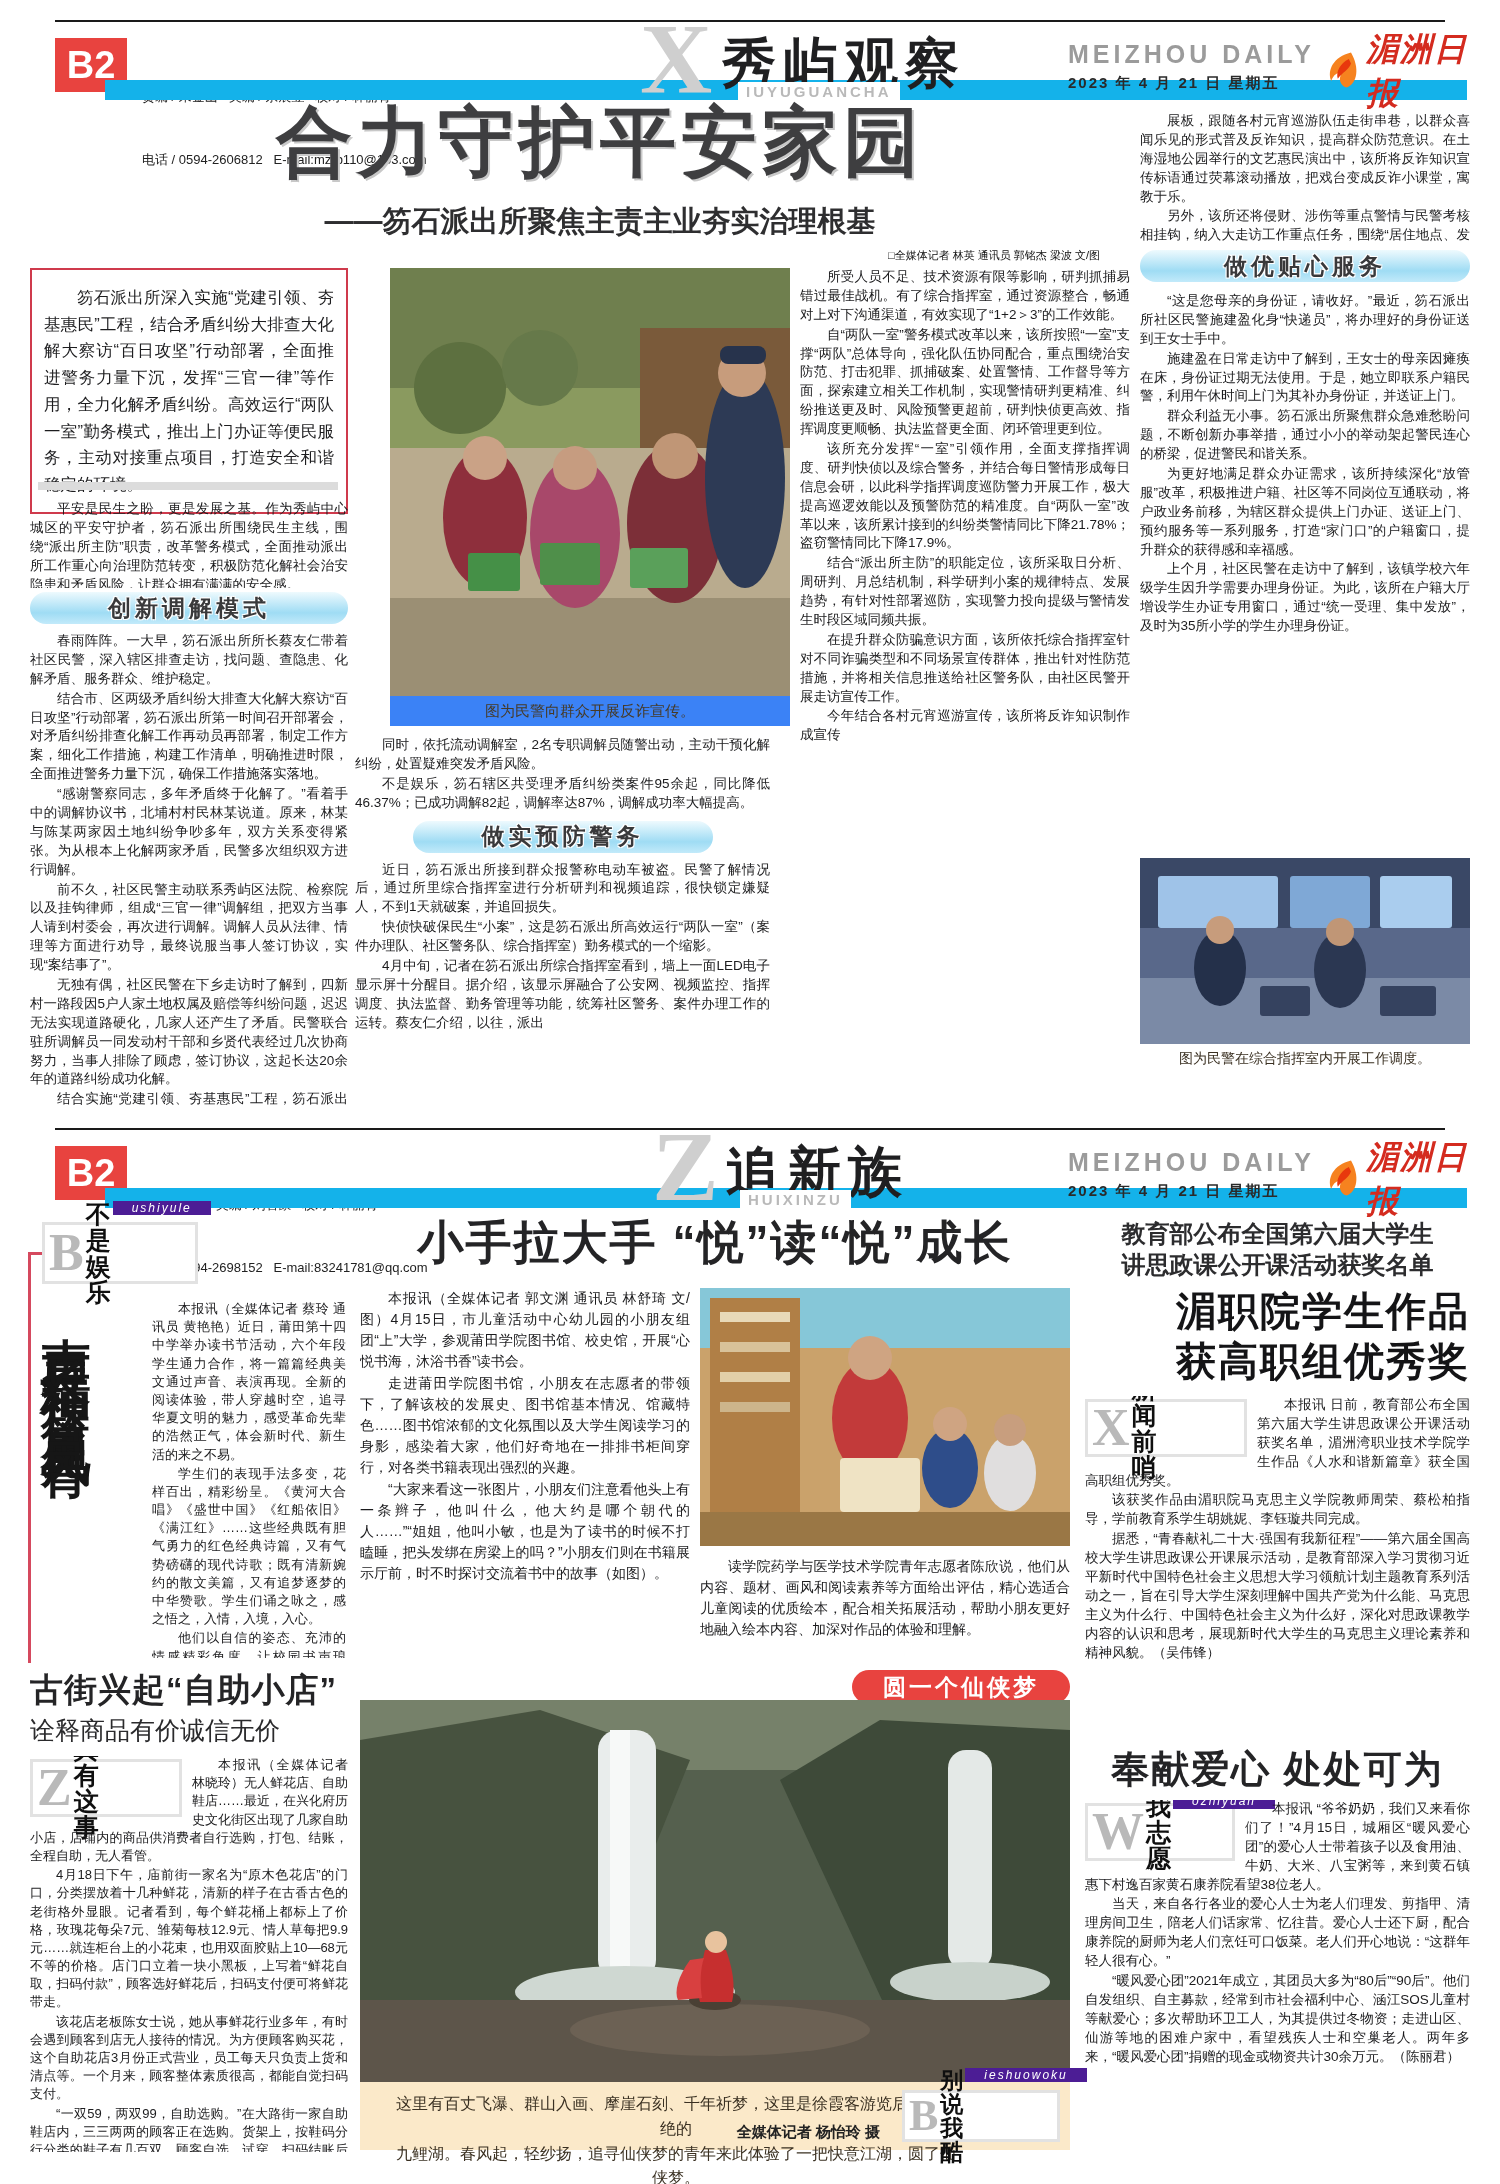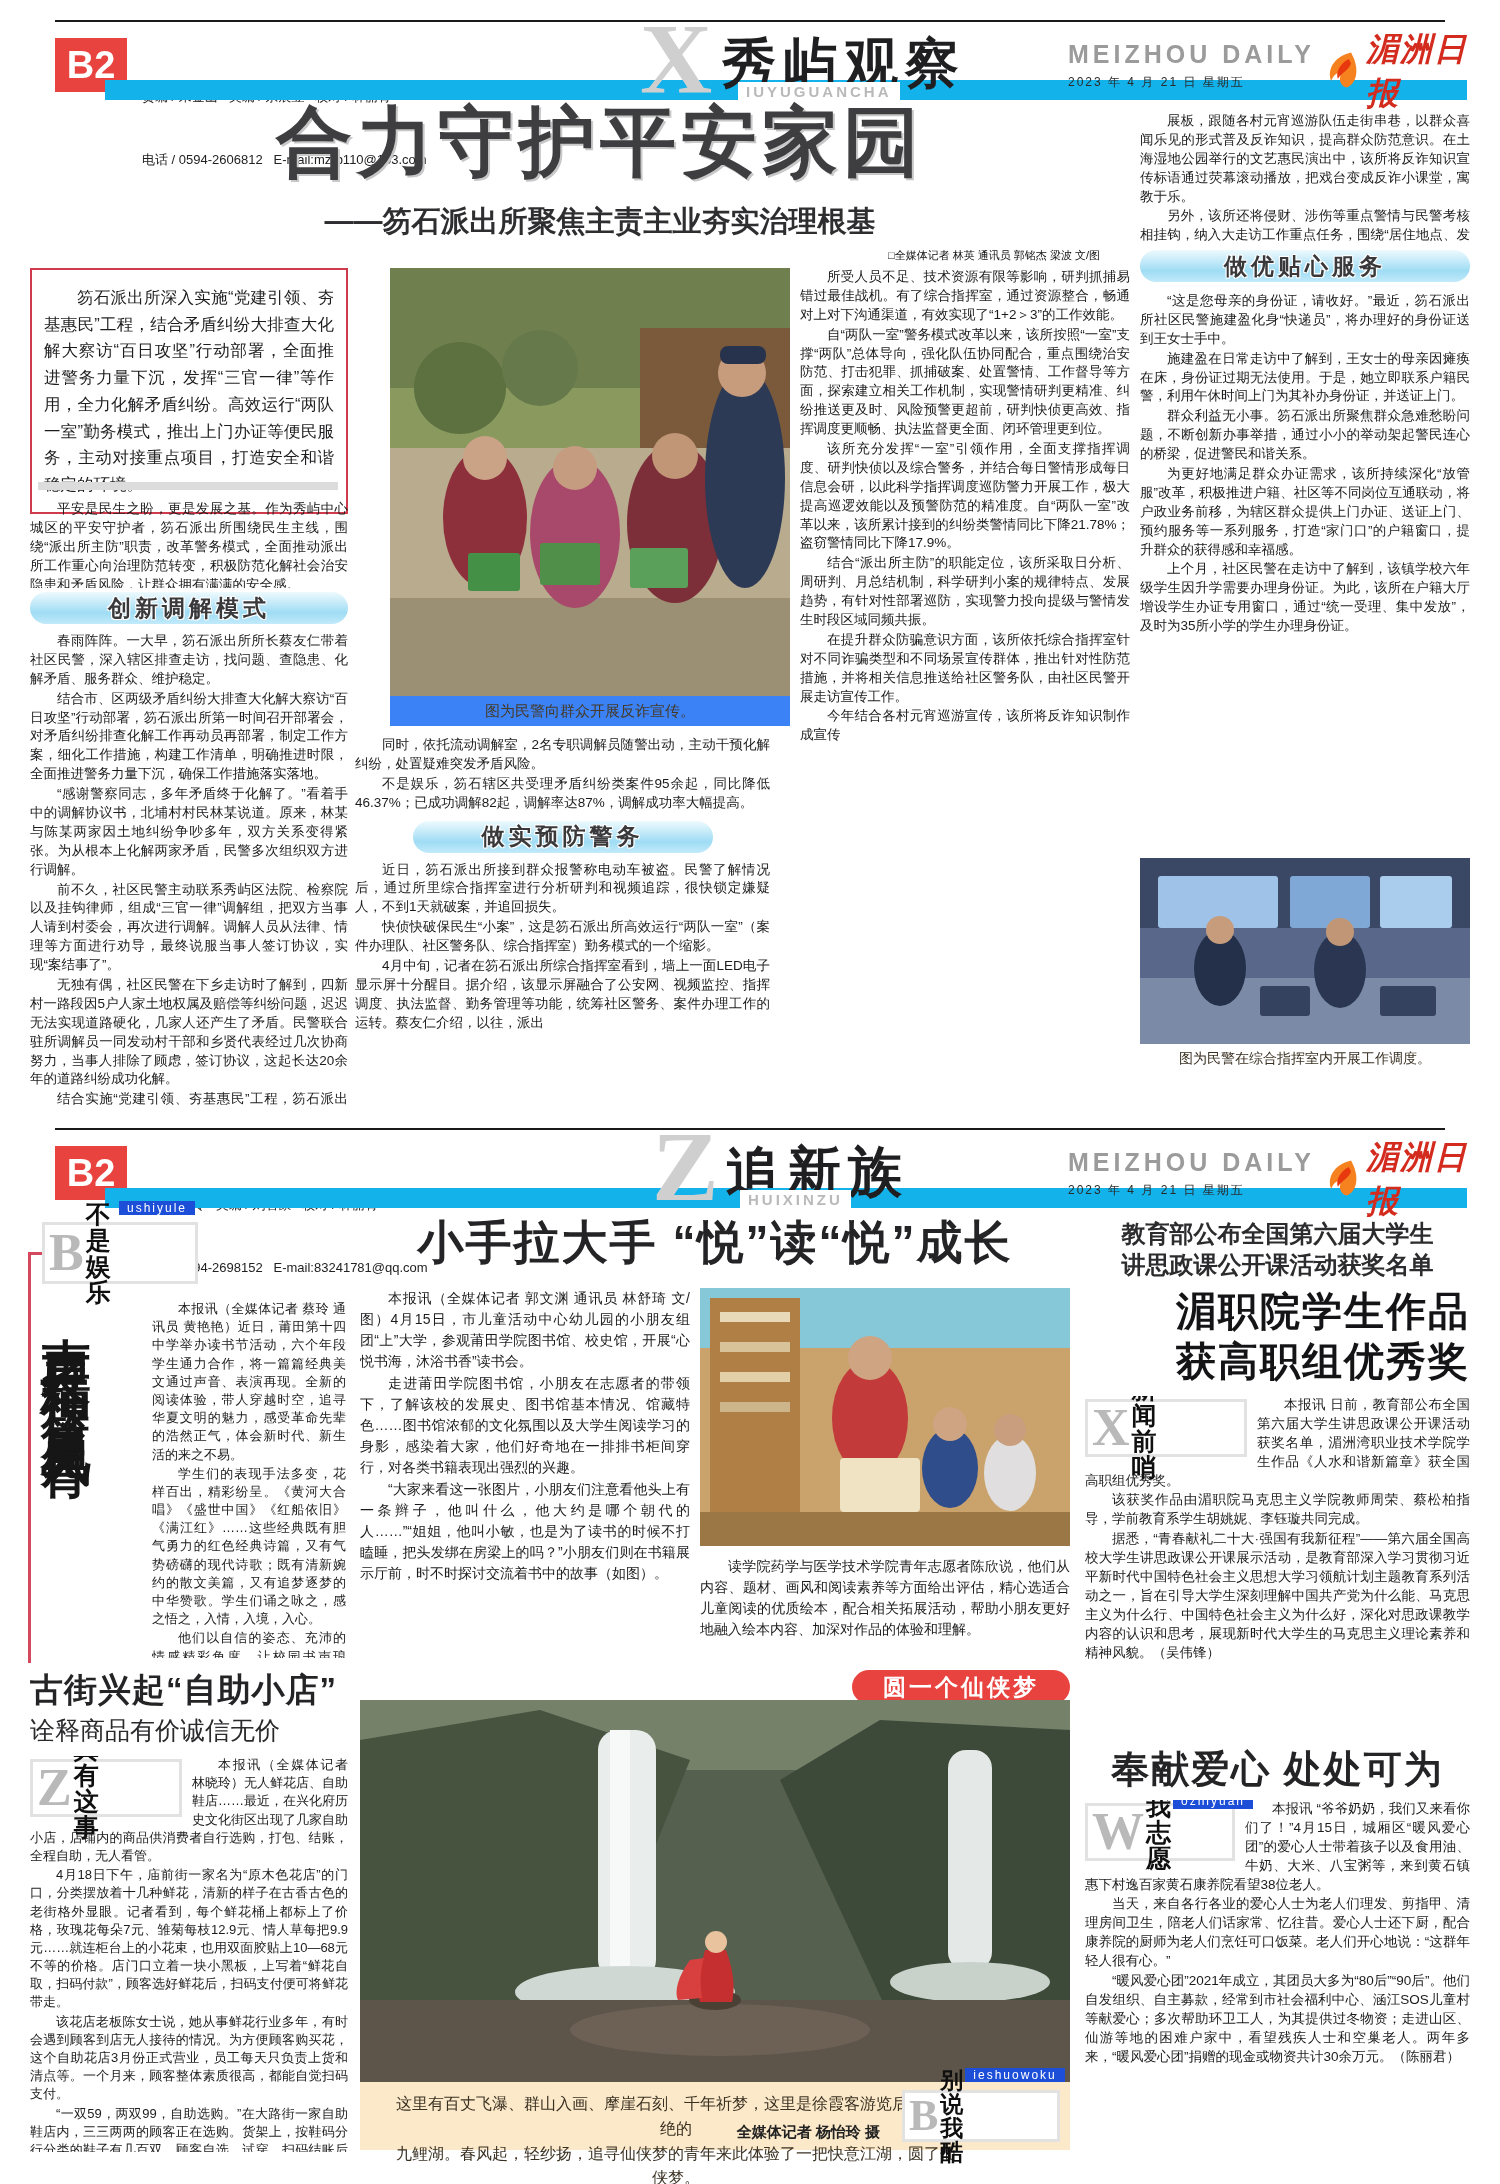--- a/index.html
+++ b/index.html
@@ -8,21 +8,21 @@
   .abs{position:absolute;}
   .rule{position:absolute;height:2px;background:#1a1a1a;}
   .pgbox{position:absolute;background:#e8433f;color:#fff;display:flex;align-items:center;justify-content:center;
          font-size:38px;font-weight:bold;width:72px;height:54px;}
   .credits{position:absolute;font-size:13px;color:#222;line-height:21px;white-space:pre;}
   .cyan{position:absolute;background:#14b2ea;height:20px;}
   .mh-letter{position:absolute;font-size:100px;font-weight:bold;color:#cfcfcf;line-height:0.9;font-family:"Liberation Serif",serif;}
   .mh-title{position:absolute;font-size:54px;font-weight:900;color:#1f1f21;letter-spacing:7px;}
   .mh-pinyin{position:absolute;background:#fff;color:#b9b9b9;font-size:15px;font-weight:bold;letter-spacing:3px;padding:1px 8px;z-index:3;}
   .mh-en{position:absolute;font-size:25px;font-weight:bold;color:#9b9b9b;letter-spacing:4px;}
-  .mh-date{position:absolute;font-size:12px;font-weight:normal;color:#2a2a2a;letter-spacing:2px;}
+  .mh-date{position:absolute;font-size:15px;font-weight:bold;color:#2a2a2a;letter-spacing:2px;}
   .logo{position:absolute;display:flex;align-items:center;gap:4px;}
   .logo-cn{font-family:"Liberation Serif",serif;font-style:italic;font-weight:bold;font-size:32px;color:#d42b1f;letter-spacing:2px;}
   .headline1{position:absolute;text-align:center;font-size:76px;font-weight:900;color:#3e3e40;letter-spacing:5px;
              text-shadow:2px 2px 0 #c8c8c8;}
   .subhead1{position:absolute;text-align:center;font-size:29px;font-weight:bold;color:#2e2e30;}
   .byline1{position:absolute;text-align:right;font-size:11px;color:#111;}
   .introbox{position:absolute;border:2px solid #cf3a4c;padding:14px 12px;font-size:16.5px;line-height:1.62;
             color:#1d1d1f;text-align:justify;}
   .introbox .ind{text-indent:2em;margin:0;}
   .graybar{position:absolute;background:#dcdcdc;height:8px;}
@@ -34,21 +34,21 @@
         letter-spacing:4px;text-shadow:1px 1px 0 #fff,-1px -1px 0 #fff,1px -1px 0 #fff,-1px 1px 0 #fff;}
   .band.inline{width:300px;margin:8px auto 8px auto;}
   .caption{background:#3b82f6;display:flex;align-items:center;justify-content:center;
            font-family:"Liberation Serif",serif;font-size:15px;color:#463a26;}
   .ph{position:absolute;overflow:hidden;background:#8e9a7a;}
   .ph svg{display:block;}
   .kbox{display:flex;align-items:center;border:3px solid #e2e2e2;background:#fff;box-sizing:border-box;}
   .kbox .ltr{font-size:52px;font-weight:bold;color:#b9b9b9;line-height:0.85;margin:0 2px 0 4px;font-family:"Liberation Serif",serif;}
   .kbox .main{display:flex;flex-direction:row;}
   .kbox .lbl{font-size:25px;font-weight:900;color:#0f0f0f;letter-spacing:2px;line-height:1.05;}
-  .kbox .py{background:#1d4ed8;color:#fff;font-size:12px;letter-spacing:2px;padding:0 8px;align-self:flex-start;}
+  .kbox .py{background:#4c1d95;color:#fff;font-size:12px;letter-spacing:2px;padding:0 19px;align-self:flex-start;font-style:italic;}
   .kbox.fl{float:left;margin:3px 10px 4px 0;}
   .vtitle{position:absolute;writing-mode:vertical-rl;font-size:50px;font-weight:900;color:#161616;
           letter-spacing:10px;line-height:1.12;}
   .h-center{position:absolute;text-align:center;font-weight:900;color:#242426;}
   .kicker{position:absolute;text-align:center;font-size:24px;font-weight:bold;color:#2c2c2e;white-space:pre-line;line-height:1.3;}
   .h-two{position:absolute;text-align:right;font-size:40px;font-weight:900;color:#141416;white-space:pre-line;line-height:1.25;letter-spacing:2px;}
   .ribbon{position:absolute;background:#e8433f;color:#fff;font-weight:900;font-size:23px;letter-spacing:3px;
           display:flex;align-items:center;justify-content:center;border-radius:17px;}
   .capband{position:absolute;background:#fbe9c9;}
   .capband .cap{position:absolute;left:36px;top:10px;width:560px;font-family:"Liberation Serif",serif;

